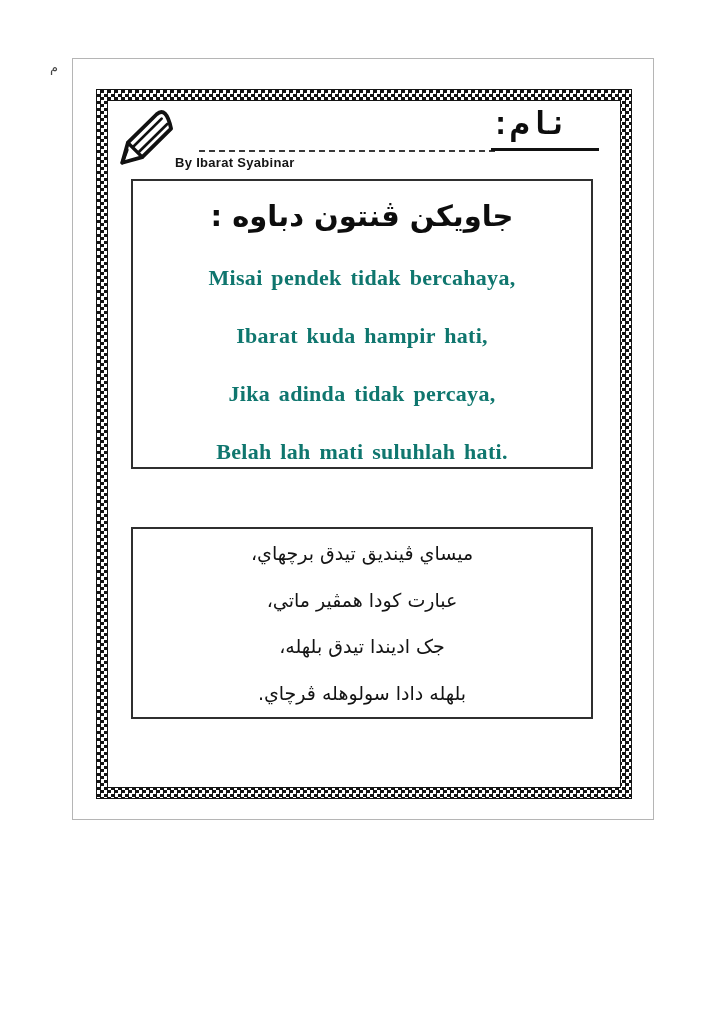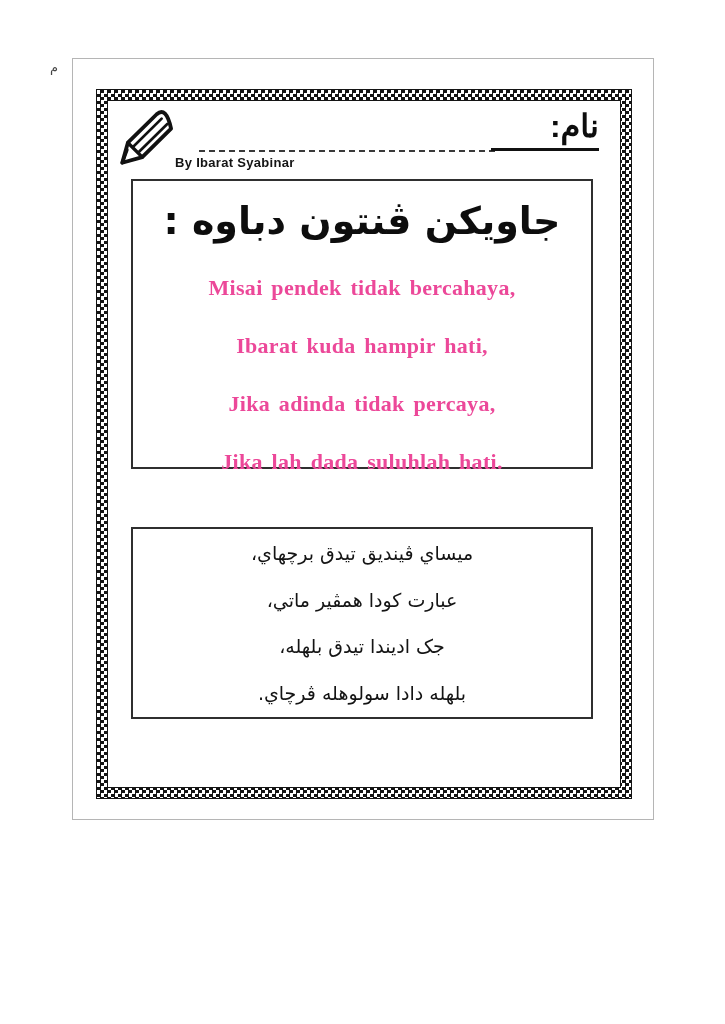--- a/index.html
+++ b/index.html
@@ -30,37 +30,37 @@
   .byline{
     position:absolute;left:102px;top:96px;font-size:13px;font-weight:bold;
     letter-spacing:0.3px;color:#141414;white-space:nowrap;
   }
   .dashed-line{
     position:absolute;left:126px;top:78px;width:296px;height:13px;
     border-bottom:2px dashed #3a3a3a;
   }
   .name-label{
     position:absolute;left:418px;top:44px;width:108px;height:48px;
-    font-family:Liberation Sans, sans-serif;font-size:32px;font-weight:bold;
-    direction:rtl;text-align:right;line-height:46px;
+    font-family:Liberation Mono, monospace;font-size:32px;font-weight:bold;
+    direction:rtl;text-align:left;line-height:46px;
     border-bottom:3px solid #111;box-sizing:border-box;color:#0d0d0d;
   }
   .qbox{
     position:absolute;left:58px;top:120px;width:462px;height:290px;
     border:2px solid #2f2f2f;box-sizing:border-box;background:#fff;
     display:flex;flex-direction:column;justify-content:space-evenly;
     align-items:center;padding:2px 6px;
   }
   .jawi-heading{
-    font-family:"DejaVu Sans",sans-serif;font-size:38px;font-weight:bold;
+    font-family:"DejaVu Sans",sans-serif;font-size:29px;font-weight:bold;
     direction:rtl;color:#0d0d0d;white-space:nowrap;margin-top:16px;
   }
   .latin-line{
     font-family:"Liberation Serif",serif;font-size:22px;font-weight:bold;
-    letter-spacing:0.3px;word-spacing:3px;color:#ec4899;white-space:nowrap;margin-top:32px;
+    letter-spacing:0.3px;word-spacing:3px;color:#0f766e;white-space:nowrap;margin-top:32px;
   }
   .abox{
     position:absolute;left:58px;top:468px;width:462px;height:192px;
     border:2px solid #2f2f2f;box-sizing:border-box;background:#fff;
     display:flex;flex-direction:column;justify-content:space-evenly;
     align-items:center;padding:6px 10px;direction:rtl;gap:17px;
   }
   .jawi-line{
     font-family:"DejaVu Sans",sans-serif;font-size:19px;color:#141414;
     direction:rtl;white-space:nowrap;
@@ -89,21 +89,21 @@
 
   <div class="dashed-line"></div>
 
   <div class="name-label">نام:</div>
 
   <div class="qbox">
     <div class="jawi-heading">جاويكن ڤنتون دباوه :</div>
     <div class="latin-line">Misai pendek tidak bercahaya,</div>
     <div class="latin-line">Ibarat kuda hampir hati,</div>
     <div class="latin-line">Jika adinda tidak percaya,</div>
-    <div class="latin-line">Jika lah dada suluhlah hati.</div>
+    <div class="latin-line">Belah lah mati suluhlah hati.</div>
   </div>
 
   <div class="abox">
     <div class="jawi-line">ميساي ڤينديق تيدق برچهاي،</div>
     <div class="jawi-line">عبارت كودا همڤير ماتي،</div>
     <div class="jawi-line">جک اديندا تيدق بلهله،</div>
     <div class="jawi-line">بلهله دادا سولوهله ڤرچاي.</div>
   </div>
 
 </div>

